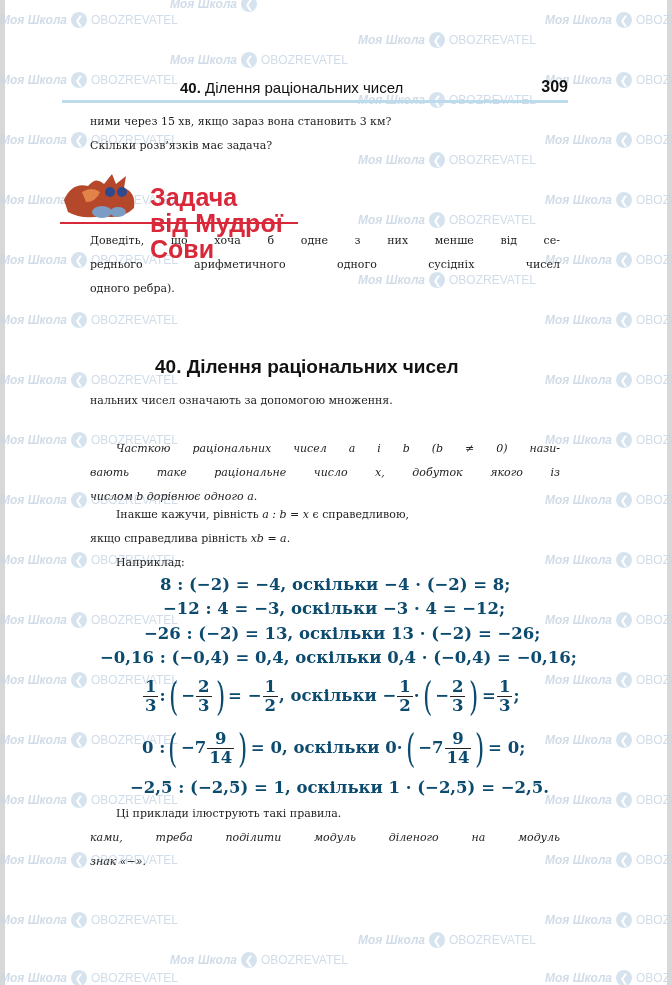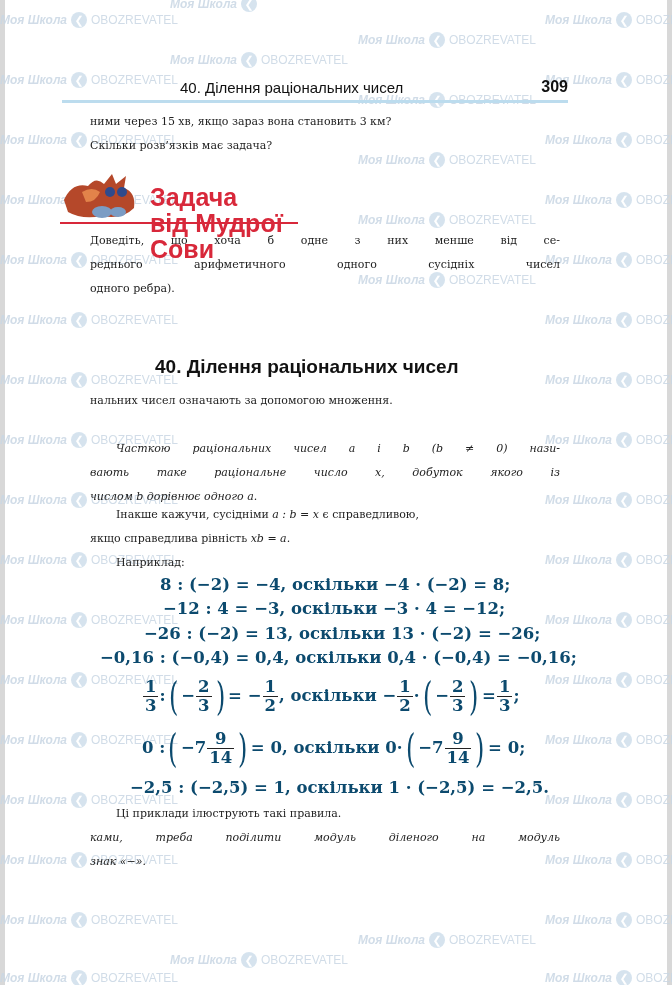--- a/index.html
+++ b/index.html
@@ -8,21 +8,21 @@
   .edge-left{position:absolute;left:0;top:0;width:5px;height:985px;background:#d8d8d8;}
   .edge-right{position:absolute;right:0;top:0;width:5px;height:985px;background:#d8d8d8;}
   .wm{position:absolute;font-family:"Liberation Sans",sans-serif;font-size:12px;color:#c9d7e4;
       white-space:nowrap;opacity:.85;pointer-events:none;display:flex;align-items:center;gap:4px;}
   .wm .ms{font-style:italic;font-weight:bold;}
   .wm .circ{display:inline-block;width:16px;height:16px;border-radius:50%;background:#cfdfec;color:#fff;
       font-size:11px;line-height:16px;text-align:center;}
   .wm .ob{letter-spacing:0px;font-size:12px;}
   .header{position:absolute;left:62px;top:74px;width:506px;height:30px;}
   .header .title{position:absolute;left:118px;top:5px;font-family:"Liberation Sans",sans-serif;font-size:15px;color:#111;}
-  .header .title b{font-weight:normal;}
+  .header .title b{font-weight:bold;}
   .header .pagenum{position:absolute;right:0;top:4px;font-family:"Liberation Sans",sans-serif;font-weight:bold;font-size:16px;color:#111;}
   .header .rule{position:absolute;left:0;right:0;top:26px;height:3px;background:#bcdcee;}
   .p{position:absolute;left:90px;width:470px;font-size:11px;font-weight:normal;line-height:24px;color:#222;}
   .just{text-align:justify;text-align-last:justify;}
   .owl-box{position:absolute;left:60px;top:168px;width:240px;height:56px;}
   .owl{position:absolute;left:2px;top:2px;width:78px;height:50px;}
   .owl-title{position:absolute;left:90px;top:16px;font-family:Liberation Sans, sans-serif;font-weight:bold;color:#d8283a;font-size:25px;line-height:26px;}
   .owl-rule{position:absolute;left:0;top:54px;width:238px;height:2px;background:#d8283a;}
   .sec-title{position:absolute;left:155px;top:356px;font-family:"Liberation Sans",sans-serif;font-weight:bold;font-size:19px;color:#111;}
   .it{font-style:italic;}
@@ -292,21 +292,21 @@
   <div>нальних чисел означають за допомогою множення.</div>
 </div>
 
 <div class="p it" style="top:437px">
   <div class="just" style="padding-left:26px">Часткою раціональних чисел a і b (b ≠ 0) нази-</div>
   <div class="just">вають таке раціональне число x, добуток якого із</div>
   <div>числом b дорівнює одного a.</div>
 </div>
 
 <div class="p" style="top:503px">
-  <div style="padding-left:26px;white-space:nowrap"><span>Інакше кажучи, сусідніми </span><span class="it">a : b = x</span><span> є справедливою,</span></div>
+  <div style="padding-left:26px;white-space:nowrap"><span>Інакше кажучи, рівність </span><span class="it">a : b = x</span><span> є справедливою,</span></div>
   <div><span>якщо справедлива рівність </span><span class="it">xb = a.</span></div>
 </div>
 
 <div class="p" style="top:551px;left:116px">Наприклад:</div>
 
 <div class="math" style="top:575px;left:160px"><span>8 : (−2) = −4,</span> <span>оскільки</span> <span>−4 · (−2) = 8;</span></div>
 <div class="math" style="top:599px;left:163px"><span>−12 : 4 = −3,</span> <span>оскільки</span> <span>−3 · 4 = −12;</span></div>
 <div class="math" style="top:624px;left:144px"><span>−26 : (−2) = 13,</span> <span>оскільки</span> <span>13 · (−2) = −26;</span></div>
 <div class="math" style="top:648px;left:100px"><span>−0,16 : (−0,4) = 0,4,</span> <span>оскільки</span> <span>0,4 · (−0,4) = −0,16;</span></div>
 

